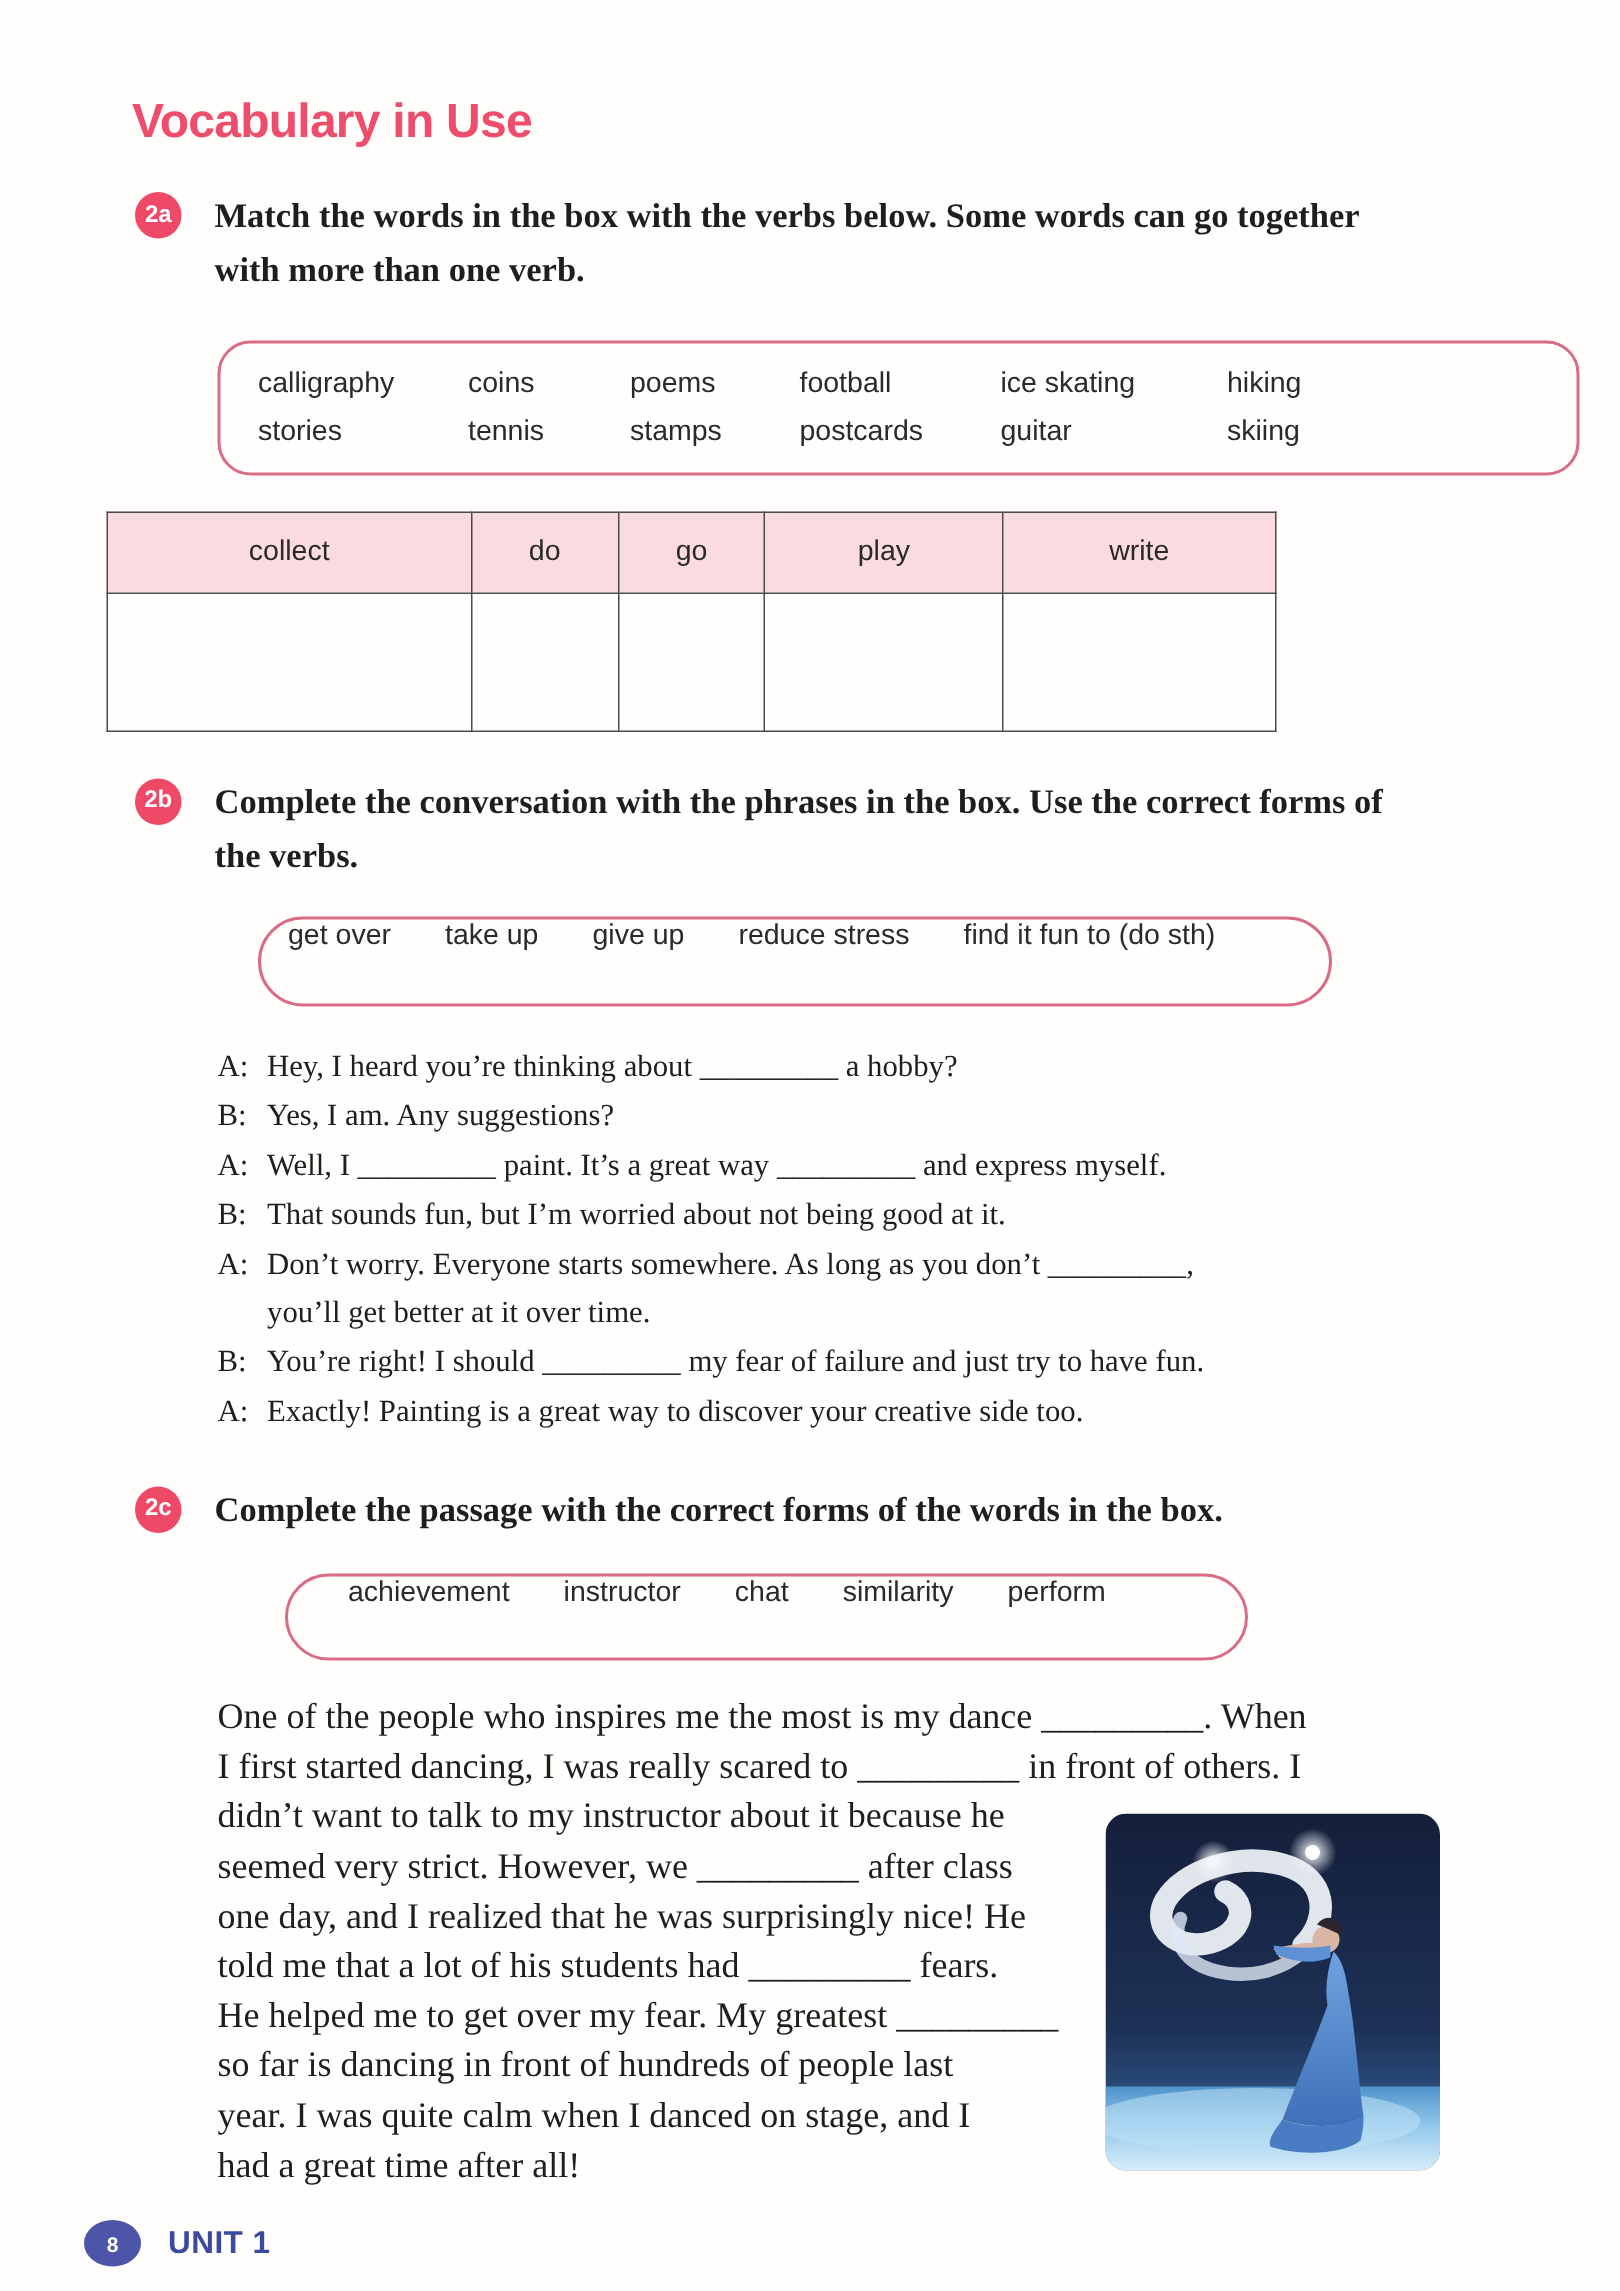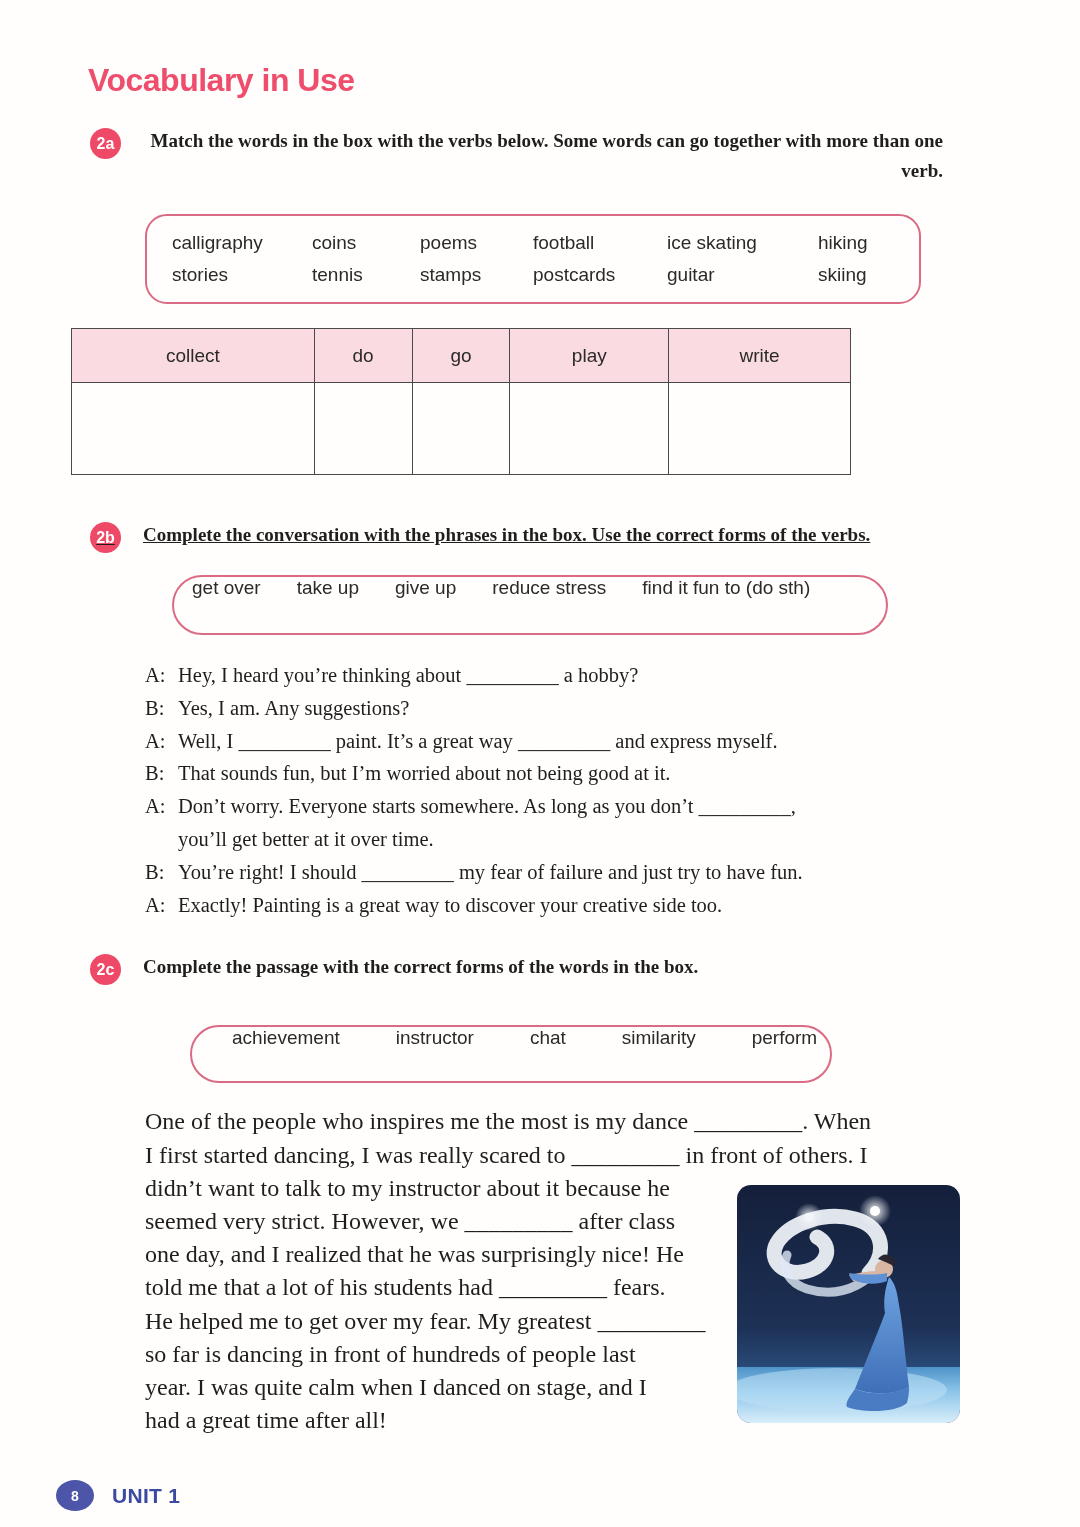--- a/index.html
+++ b/index.html
@@ -34,36 +34,35 @@
     background:#ee4a68;
     color:#ffffff;
     font-family:"Liberation Sans", sans-serif;
     font-weight:700;
     font-size:16px;
     display:flex; align-items:center; justify-content:center;
     margin-top:2px;
   }
   .instruction {
     font-weight:700;
-    font-size:19px;
+    font-size:23px;
     line-height:1.58;
     max-width:800px;
-    text-align:right;
   }
   .word-box {
     border:2px solid #d96b84;
     border-radius:22px;
     background:#fffefc;
     font-family:"Liberation Sans", sans-serif;
     font-size:19px;
     color:#2b2a28;
   }
   .box-2a {
     margin:28px 0 0 145px;
-    width:776px;
+    width:908px;
     padding:16px 10px 16px 25px;
     display:grid;
     grid-template-columns:140px 108px 113px 134px 151px 1fr;
     row-gap:10px;
   }
   .verb-table {
     margin:24px 0 0 71px;
     width:780px;
     border-collapse:collapse;
     font-family:"Liberation Sans", sans-serif;
@@ -84,34 +83,34 @@
     align-items:flex-start;
   }
   .box-2b {
     margin:22px 0 0 172px;
     width:716px;
     height:60px;
     padding-left:18px;
     gap:36px;
   }
   .box-2c {
-    margin:40px 0 0 190px;
+    margin:24px 0 0 190px;
     width:642px;
     height:58px;
     padding-left:40px;
-    gap:56px;
+    gap:36px;
   }
   .conversation { margin:24px 0 0 145px; }
   .conv-line {
     display:flex;
     font-size:20.5px;
     line-height:32.8px;
   }
   .conv-speaker { flex:0 0 33px; }
-  .section-gap-2b { margin-top:45px;text-decoration:underline; }
+  .section-gap-2b { margin-top:29px; }
   .section-gap-2c { margin-top:31px; }
   .passage {
     position:relative;
     margin:22px 0 0 145px;
     width:820px;
     font-size:24px;
     line-height:33.2px;
   }
   .dancer-photo {
     position:absolute;

